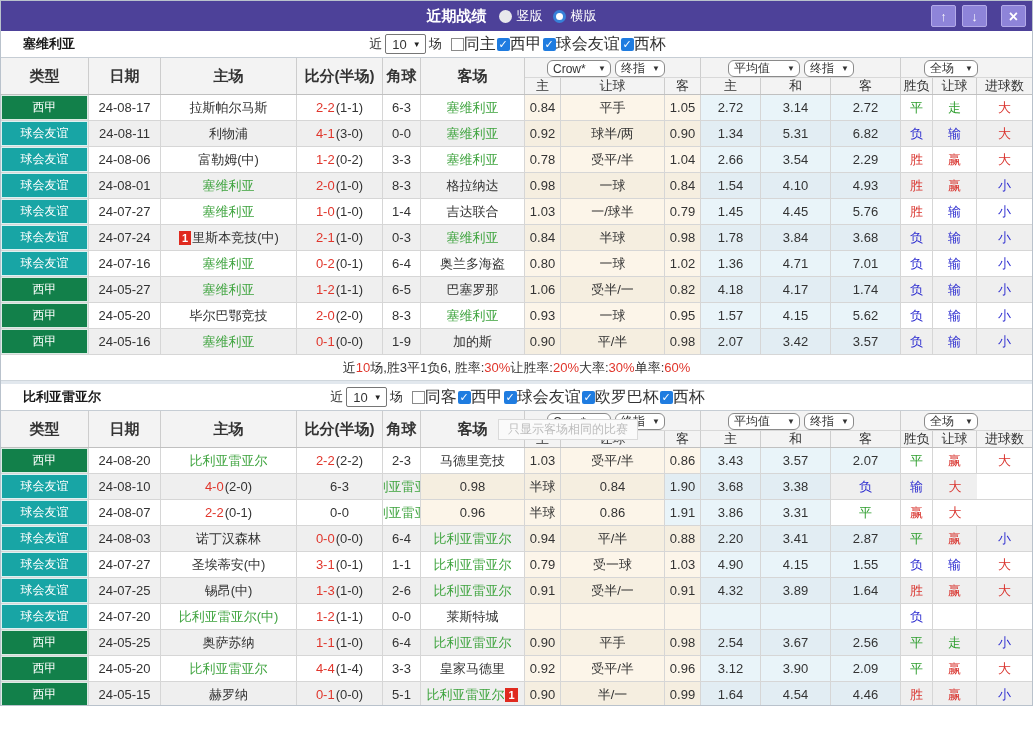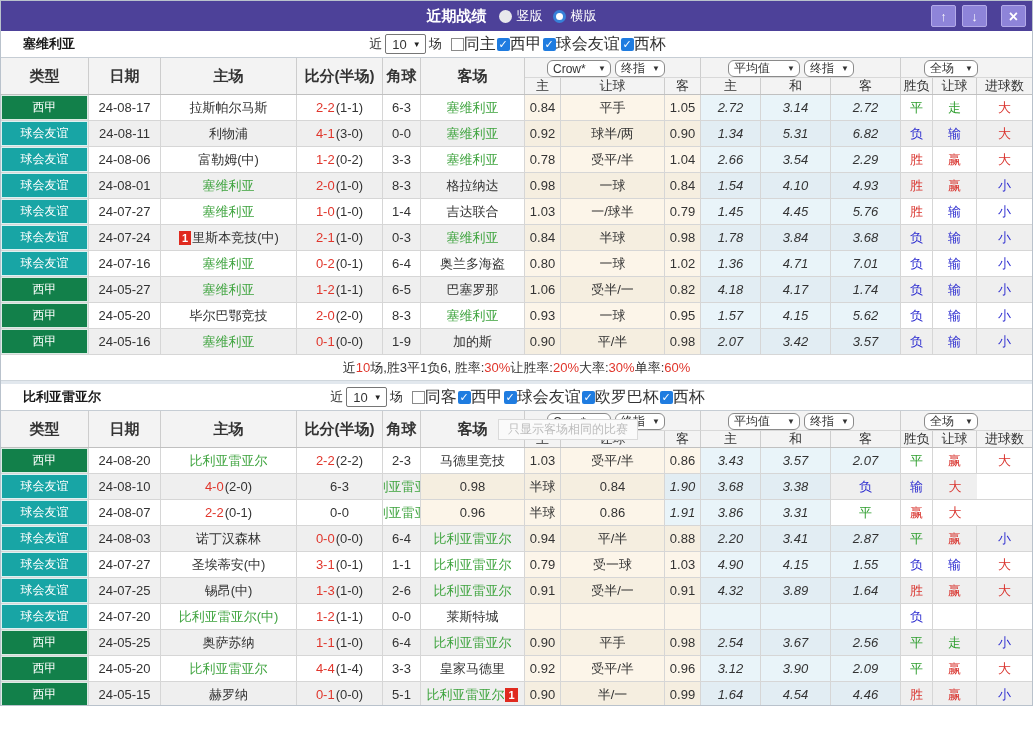--- a/index.html
+++ b/index.html
@@ -49,21 +49,21 @@
            border:1px solid #dadada;color:#bcbcbc;font-size:12px;z-index:3;white-space:nowrap;box-sizing:border-box;}
   
   .row{display:grid;grid-template-columns:88px 72px 136px 86px 38px 104px 36px 104px 36px 60px 70px 70px 32px 44px 1fr;
        height:26px;box-sizing:border-box;border-bottom:1px solid #d6d6d6;background:#fff;}
   .cell{display:flex;align-items:center;justify-content:center;border-right:1px solid #d6d6d6;
         font-size:13px;overflow:hidden;white-space:nowrap;box-sizing:border-box;background:#fff;}
   .cell:last-child{border-right:none;}
   .row:nth-child(even) .cell{background:#efefef;}
   .cell.cream{background:#fcf5e9;}
   .row:nth-child(even) .cell.cream{background:#f5eee0;}
-  .cell.blu{background:#e9f4f9;font-style:italic;}
+  .cell.blu{background:#e9f4f9;}
   .row:nth-child(even) .cell.blu{background:#e2edf3;}
   .cell.badge{color:#fff;font-size:12px;box-shadow:inset 0 0 0 1px rgba(255,255,255,.85);}
   .cell.badge.liga{background:#12804a;}
   .cell.badge.cup{background:#18a5a5;}
   .green-team{color:#3fa43f;}
   .t-red{color:#d9342e;}
   .t-blue{color:#2f2fd0;}
   .t-green{color:#2e9e2e;}
   .score-ft{color:#e0352b;margin-right:1px;}
   .redcard{background:#e02a1f;color:#fff;font-size:11px;font-weight:bold;padding:0 3px;line-height:14px;height:14px;

